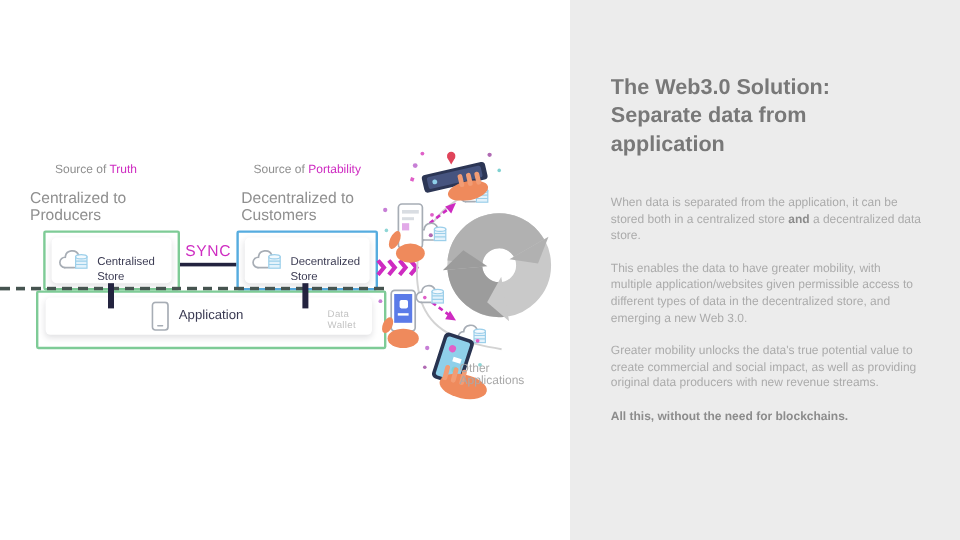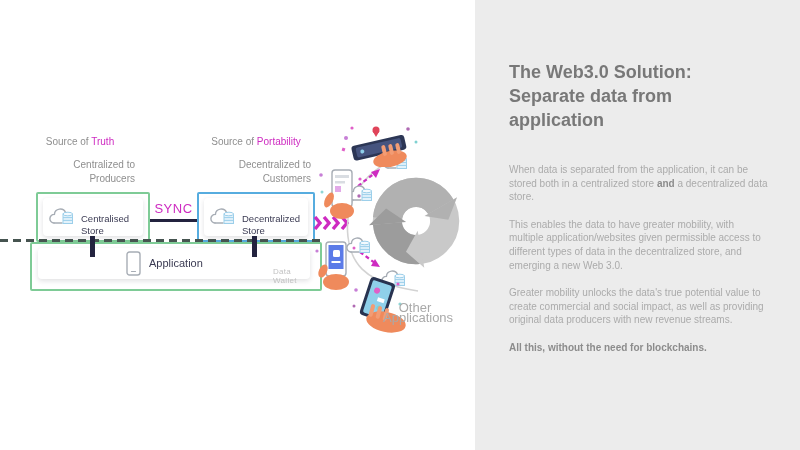--- a/index.html
+++ b/index.html
@@ -2,32 +2,32 @@
 <html><head>
 <meta charset="utf-8">
 <style>
   html,body{margin:0;padding:0;background:#fff;}
   .slide{position:relative;width:800px;height:450px;background:#ffffff;overflow:hidden;
          font-family:"Liberation Sans",sans-serif;}
   .abs{position:absolute;}
   
   .col-label{font-size:10px;color:#8F8F8F;text-align:center;width:110px;}
   .col-label .hl{color:#CE2BC1;text-align:right;}
-  .col-sub{font-size:10px;color:#8F8F8F;text-align:right;width:110px;line-height:14px;}
+  .col-sub{font-size:13px;color:#8F8F8F;text-align:left;width:110px;line-height:14px;}
   .store-box{border:2px solid #7ECB96;border-radius:2px;background:transparent;}
   .store-box.blue{border-color:#56ACDF;}
   .card{background:#fff;border-radius:4px;box-shadow:0 2px 5px rgba(40,40,60,.14);}
   .store-card{display:flex;align-items:flex-end;}
   .store-card .txt{font-size:9.5px;line-height:11.5px;color:#3A3A52;font-weight:500;margin-left:6px;}
   .sync-label{font-size:13px;font-weight:400;color:#CE2BC1;text-align:center;letter-spacing:.5px;}
   .navy{background:#23233F;}
   .dashes{background:repeating-linear-gradient(90deg,#465450 0 8px,transparent 8px 13px);}
   .app-label{font-size:11px;color:#3A3A52;font-weight:500;}
   .wallet-label{font-size:8px;color:#C2C2C2;letter-spacing:.3px;}
-  .other-apps{font-size:13px;line-height:10px;color:#A9A9A9;text-align:center;width:64px;}
+  .other-apps{font-size:10px;line-height:10px;color:#A9A9A9;width:64px;}
   
   .panel{left:475px;top:0;width:325px;height:450px;background:#ECECEC;}
   .panel-inner{position:absolute;left:34px;top:60px;width:259px;}
   .panel-title{font-size:18px;line-height:24px;font-weight:700;color:#787878;margin-bottom:31px;}
   .panel p{margin:0 0 14px 0;font-size:10px;line-height:13.6px;color:#ABABAB;}
   .panel .b{font-weight:700;color:#8C8C8C;}
 </style>
 </head>
 <body>
 
@@ -79,21 +79,21 @@
 
   <div class="abs dashes" style="left:0;top:239px;width:322px;height:3px;"></div>
 
   <div class="abs store-box" style="left:30px;top:242px;width:288px;height:45px;"></div>
   <div class="abs card" style="left:38px;top:248px;width:272px;height:31px;">
     <svg class="abs" style="left:88px;top:3px;" width="15" height="25" viewBox="0 0 15 25">
       <rect x="1" y="1" width="13" height="23" rx="2.5" fill="#fff" stroke="#A7ADB5" stroke-width="1.4"></rect>
       <line x1="5.5" y1="20.5" x2="9.5" y2="20.5" stroke="#A7ADB5" stroke-width="1.2" stroke-linecap="round"></line>
     </svg>
     <div class="abs app-label" style="left:111px;top:9px;">Application</div>
-    <div class="abs wallet-label" style="left:204px;top:19px;padding-left:31px;">Data Wallet</div>
+    <div class="abs wallet-label" style="left:204px;top:9px;padding-left:31px;">Data Wallet</div>
   </div>
 
   <div class="abs navy" style="left:90px;top:236px;width:5px;height:21px;z-index:5;"></div>
   <div class="abs navy" style="left:252px;top:236px;width:5px;height:21px;z-index:5;"></div>
 
   <svg class="abs" style="left:313px;top:216px;" width="36" height="14" viewBox="0 0 36 14">
     <polyline points="2,1 7,7 2,13" fill="none" stroke="#CE2BC1" stroke-width="3.4"></polyline>
     <polyline points="11,1 16,7 11,13" fill="none" stroke="#CE2BC1" stroke-width="3.4"></polyline>
     <polyline points="20,1 25,7 20,13" fill="none" stroke="#CE2BC1" stroke-width="3.4"></polyline>
     <polyline points="29,1 34,7 29,13" fill="none" stroke="#CE2BC1" stroke-width="3.4"></polyline>

